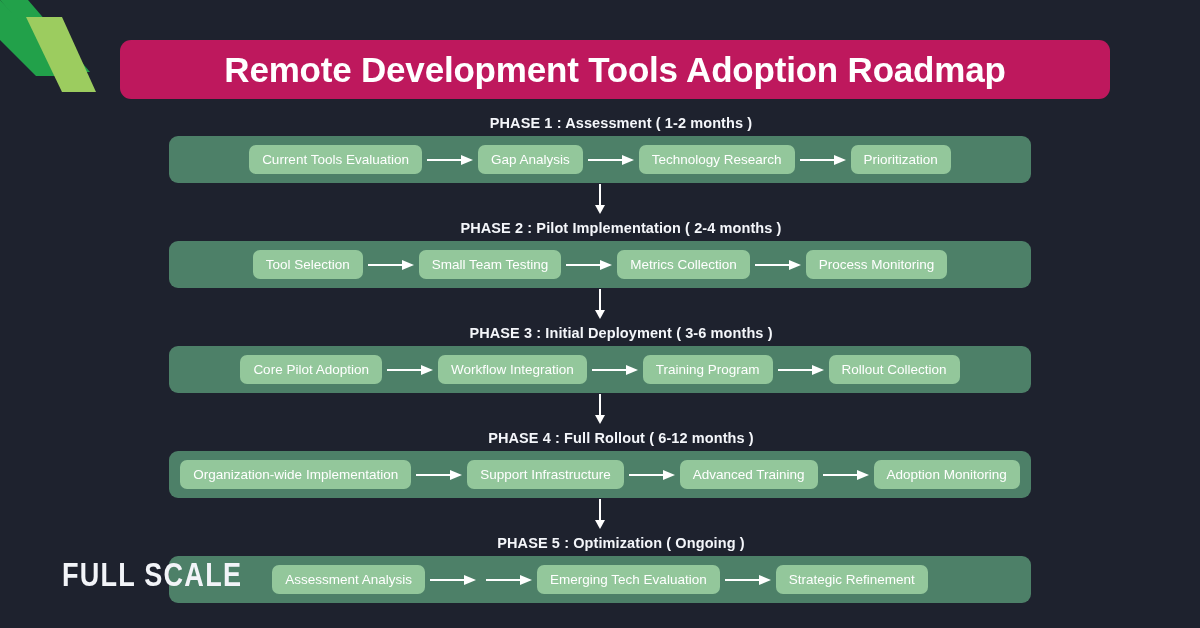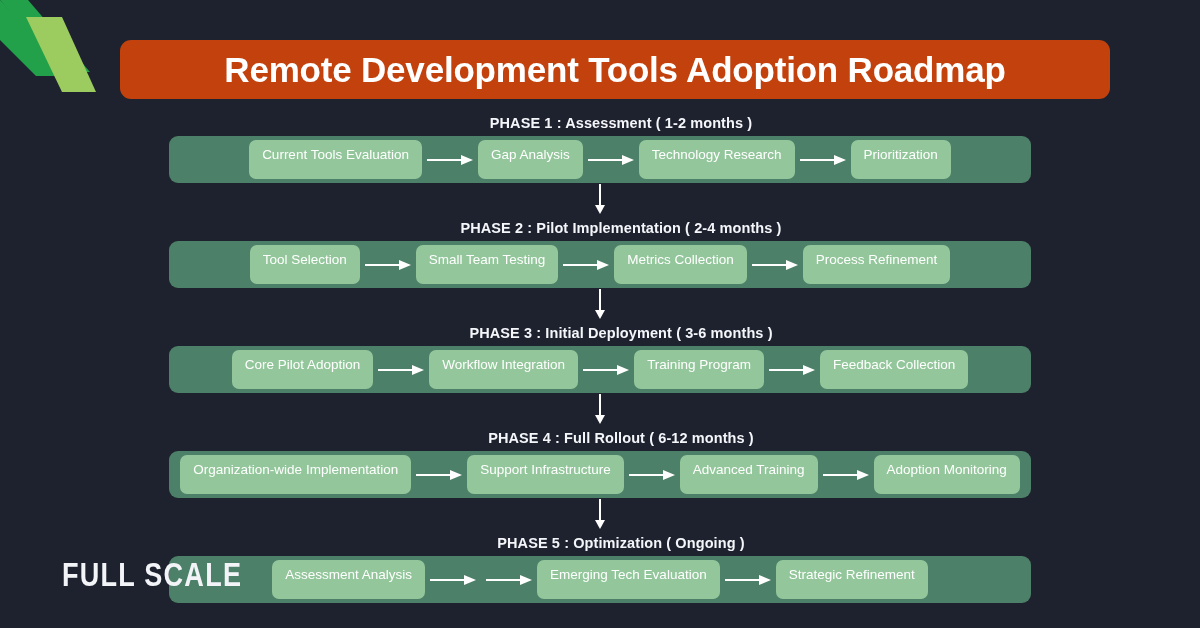--- a/index.html
+++ b/index.html
@@ -25,21 +25,21 @@
     pointer-events: none;
   }
 
   
   .title-wrap {
     position: absolute;
     left: 120px;
     top: 40px;
     width: 990px;
     height: 59px;
-    background: #c2410c;
+    background: #be185d;
     border-radius: 11px;
     display: flex;
     align-items: center;
     justify-content: center;
     box-sizing: border-box;
   }
   .title-text {
     color: #ffffff;
     font-size: 35px;
     font-weight: bold;
@@ -80,21 +80,21 @@
     align-items: center;
     justify-content: center;
     box-sizing: border-box;
   }
   .step {
     background: #93c79b;
     border-radius: 7px;
     color: #ffffff;
     font-size: 13.5px;
     line-height: 1;
-    padding: 8px 13px 18px 13px;
+    padding: 8px 13px 7px 13px;
     white-space: nowrap;
   }
   .step-arrow {
     width: 46px;
     height: 12px;
     flex: 0 0 auto;
     margin: 0 5px;
   }
   .phase-connector {
     height: 32px;
@@ -175,21 +175,21 @@
         <div class="step">Small Team Testing</div>
         <svg class="step-arrow" viewBox="0 0 46 12">
           <line x1="0" y1="6" x2="35" y2="6" stroke="#ffffff" stroke-width="2"></line>
           <polygon points="34,1 46,6 34,11" fill="#ffffff"></polygon>
         </svg>
         <div class="step">Metrics Collection</div>
         <svg class="step-arrow" viewBox="0 0 46 12">
           <line x1="0" y1="6" x2="35" y2="6" stroke="#ffffff" stroke-width="2"></line>
           <polygon points="34,1 46,6 34,11" fill="#ffffff"></polygon>
         </svg>
-        <div class="step">Process Refinement</div>
+        <div class="step">Process Monitoring</div>
       </div>
     </div>
     <div class="phase-connector">
       <svg viewBox="0 0 14 30">
         <line x1="7" y1="0" x2="7" y2="22" stroke="#ffffff" stroke-width="2"></line>
         <polygon points="2,21 12,21 7,30" fill="#ffffff"></polygon>
       </svg>
     </div>
     <div class="phase-block">
       <div class="phase-heading">PHASE 3 : Initial Deployment ( 3-6 months )</div>
@@ -202,21 +202,21 @@
         <div class="step">Workflow Integration</div>
         <svg class="step-arrow" viewBox="0 0 46 12">
           <line x1="0" y1="6" x2="35" y2="6" stroke="#ffffff" stroke-width="2"></line>
           <polygon points="34,1 46,6 34,11" fill="#ffffff"></polygon>
         </svg>
         <div class="step">Training Program</div>
         <svg class="step-arrow" viewBox="0 0 46 12">
           <line x1="0" y1="6" x2="35" y2="6" stroke="#ffffff" stroke-width="2"></line>
           <polygon points="34,1 46,6 34,11" fill="#ffffff"></polygon>
         </svg>
-        <div class="step">Feedback Collection</div>
+        <div class="step">Rollout Collection</div>
       </div>
     </div>
     <div class="phase-connector">
       <svg viewBox="0 0 14 30">
         <line x1="7" y1="0" x2="7" y2="22" stroke="#ffffff" stroke-width="2"></line>
         <polygon points="2,21 12,21 7,30" fill="#ffffff"></polygon>
       </svg>
     </div>
     <div class="phase-block">
       <div class="phase-heading">PHASE 4 : Full Rollout ( 6-12 months )</div>

